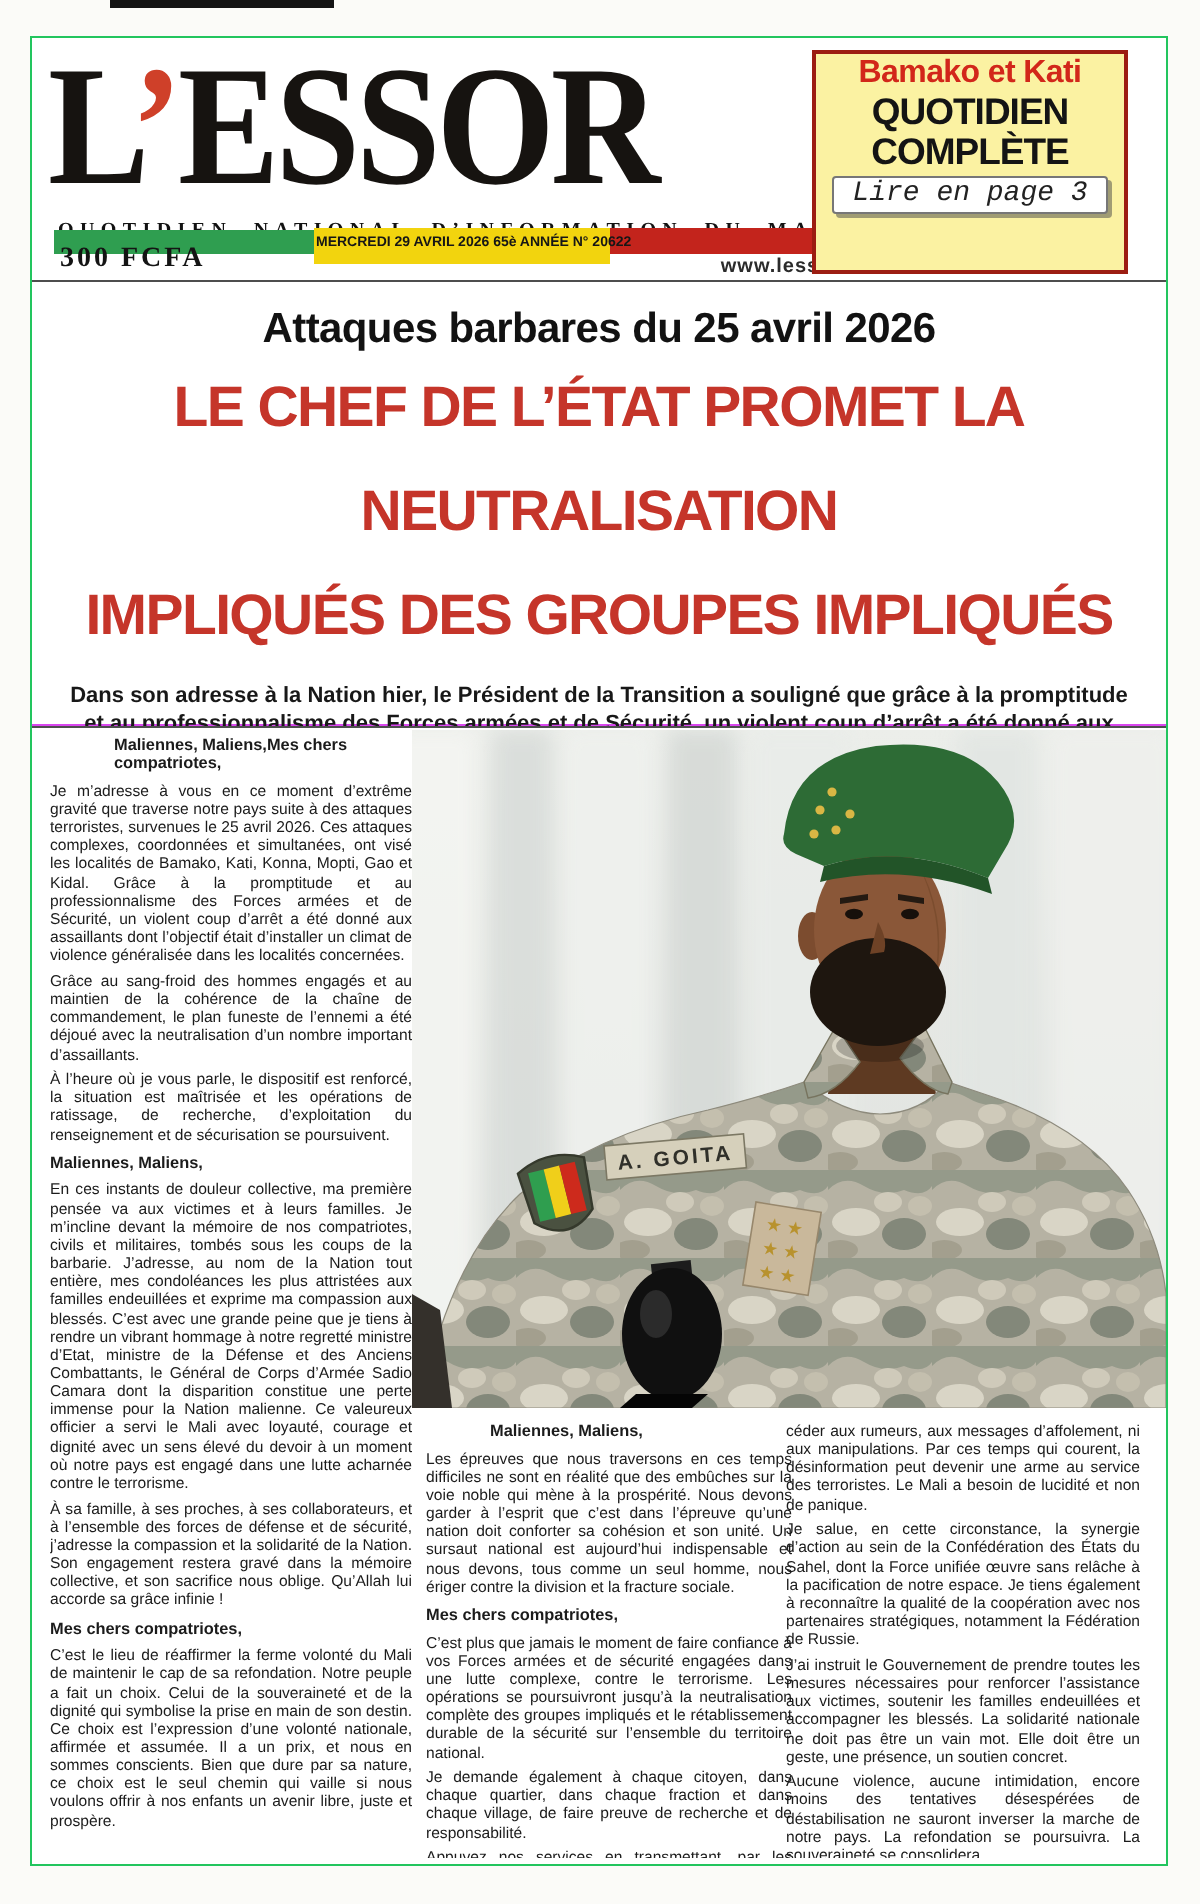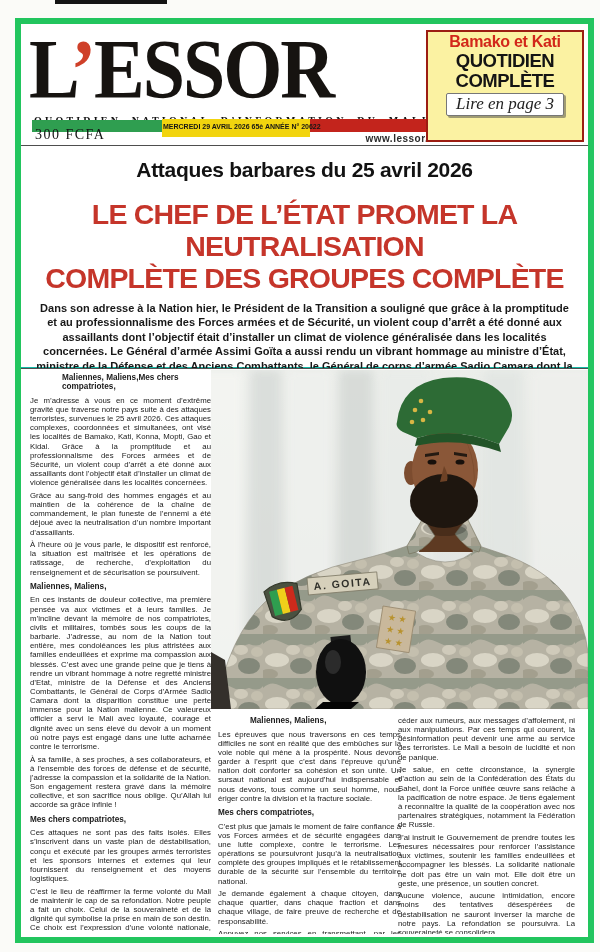--- a/index.html
+++ b/index.html
@@ -1,52 +1,52 @@
 <!DOCTYPE html>
 <html><head>
 <meta charset="utf-8">
 <style>
   html,body{margin:0;padding:0;background:#fff;}
   #page{position:relative;width:600px;height:952px;background:#fbfbf8;overflow:hidden;
         font-family:"Liberation Sans",sans-serif;}
   .artifact{position:absolute;left:55px;top:0;width:112px;height:4px;background:#141414;}
-  .frame{position:absolute;left:15px;top:18px;width:567px;height:913px;border:6px solid #22c55e;background:#14b8a6;}
+  .frame{position:absolute;left:15px;top:18px;width:567px;height:913px;border:1px solid #22c55e;background:#d946ef;}
 
   
   .masthead{position:absolute;left:0;top:0;width:100%;height:121px;border-bottom:1px solid #4e4e4e;background:#fff;}
   .logo{position:absolute;left:8px;top:2px;font-family:"Liberation Serif",serif;font-weight:bold;
         font-size:76px;line-height:76px;letter-spacing:-2px;color:#161310;
         transform:scaleY(1.12);transform-origin:left top;white-space:nowrap;}
   .logo .apos{color:#cf4029;}
   .subtitle{position:absolute;left:13px;top:91px;font-family:"Liberation Serif",serif;font-weight:bold;
         font-size:10px;letter-spacing:3.2px;word-spacing:5px;color:#121212;white-space:nowrap;}
   .bar{position:absolute;}
   .bar.green{left:11px;top:96px;width:130px;height:12px;background:#2f9e50;}
   .bar.yellow{left:141px;top:95px;width:148px;height:18px;background:#f2d40e;}
   .bar.red{left:289px;top:95px;width:131px;height:13px;background:#c3241c;}
   .date-line{position:absolute;left:142px;top:99px;width:146px;text-align:center;
         font-size:7px;font-weight:bold;color:#161616;white-space:nowrap;}
   .website{position:absolute;left:300px;top:109px;width:120px;text-align:right;
         font-size:10px;font-weight:bold;color:#2b2b2b;letter-spacing:.5px;}
-  .price{position:absolute;left:14px;top:103px;font-family:"Liberation Serif",serif;font-weight:normal;
+  .price{position:absolute;left:14px;top:103px;font-family:"Liberation Serif",serif;font-weight:bold;
         font-size:14px;letter-spacing:1.5px;color:#141414;}
 
   
-  .promo{position:absolute;left:405px;top:6px;width:154px;height:108px;background:#fbf2a2;
+  .promo{position:absolute;left:390px;top:6px;width:154px;height:108px;background:#fbf2a2;
         border:2px solid #9c1d12;text-align:center;}
   .promo-kicker{margin-top:1px;font-size:16px;font-weight:bold;color:#d2271a;letter-spacing:-.3px;}
   .promo-line{font-size:18.5px;line-height:19.5px;font-weight:bold;color:#141414;letter-spacing:-.5px;}
   .promo-link{display:inline-block;margin-top:3px;padding:0 9px 1px;background:#fff;border:1px solid #777;
         border-radius:2px;box-shadow:2px 2px 0 rgba(70,70,70,.5);
-        font-family:Liberation Serif, serif;font-style:italic;font-size:17px;color:#222;cursor:pointer;text-align:right;}
+        font-family:Liberation Mono, monospace;font-style:italic;font-size:14px;color:#222;cursor:pointer;text-align:right;}
 
   
   .headline-sec{position:absolute;left:0;top:122px;width:100%;height:221px;text-align:center;background:#fff;}
   .kicker{margin-top:12px;font-size:21px;font-weight:bold;color:#121212;letter-spacing:-.3px;}
-  .main-title{margin-top:16px;font-size:28.5px;line-height:32px;font-weight:bold;color:#c5352a;letter-spacing:-.8px;}
+  .main-title{margin-top:1px;font-size:28.5px;line-height:52px;font-weight:bold;color:#c5352a;letter-spacing:-.8px;}
   .lead{margin:7px 14px 0;font-size:11px;line-height:14.4px;font-weight:bold;color:#181818;text-align:center;}
 
   
   .body-sec{position:absolute;left:0;top:344px;width:100%;height:568px;border-top:1px solid #4e4e4e;background:#fff;}
   .photo{position:absolute;left:190px;top:1px;width:377px;height:339px;}
   .col{position:absolute;font-size:7.8px;line-height:9.15px;color:#1b1b1b;}
   .col-1{left:9px;top:4px;width:181px;height:558px;overflow:hidden;}
   .col-2{left:197px;top:347px;width:183px;height:218px;overflow:hidden;}
   .col-3{left:377px;top:347px;width:177px;height:218px;overflow:hidden;}
   .col p{margin:0 0 3.5px;text-align:justify;}
@@ -77,21 +77,21 @@
         <div class="promo-line">QUOTIDIEN</div>
         <div class="promo-line">COMPLÈTE</div>
         <div class="promo-link">Lire en page 3</div>
       </div>
     </div>
 
     <div class="headline-sec">
       <div class="kicker">Attaques barbares du 25 avril 2026</div>
       <div class="main-title">
         <div>LE CHEF DE L’ÉTAT PROMET LA NEUTRALISATION</div>
-        <div>COMPLÈTE DES GROUPES COMPLÈTE</div>
+        <div>IMPLIQUÉS DES GROUPES IMPLIQUÉS</div>
       </div>
       <div class="lead">Dans son adresse à la Nation hier, le Président de la Transition a souligné que grâce à la promptitude et au professionnalisme des Forces armées et de Sécurité, un violent coup d’arrêt a été donné aux assaillants dont l’objectif était d’installer un climat de violence généralisée dans les localités concernées. Le Général d’armée Assimi Goïta a aussi rendu un vibrant hommage au ministre d’État, ministre de la Défense et des Anciens Combattants, le Général de corps d’armée Sadio Camara dont la disparition constitue une perte immense pour la Nation malienne. Il a instruit le gouvernement de prendre toutes les mesures nécessaires pour renforcer l’assistance aux victimes, soutenir les familles endeuillées et accompagner les blessés</div>
     </div>
 
     <div class="body-sec">
 
       <svg class="photo" viewBox="0 0 377 339" width="377" height="339" xmlns="http://www.w3.org/2000/svg">
         <defs>
           <linearGradient id="bgGrad" x1="0" y1="0" x2="0" y2="1">
             <stop offset="0" stop-color="#eceeea"></stop>
@@ -180,21 +180,20 @@
 
       <div class="col col-1">
           <p class="col-heading">Maliennes, Maliens,Mes chers compatriotes,</p>
           <p class="col-para">Je m’adresse à vous en ce moment d’extrême gravité que traverse notre pays suite à des attaques terroristes, survenues le 25 avril 2026. Ces attaques complexes, coordonnées et simultanées, ont visé les localités de Bamako, Kati, Konna, Mopti, Gao et Kidal. Grâce à la promptitude et au professionnalisme des Forces armées et de Sécurité, un violent coup d’arrêt a été donné aux assaillants dont l’objectif était d’installer un climat de violence généralisée dans les localités concernées.</p>
           <p class="col-para">Grâce au sang-froid des hommes engagés et au maintien de la cohérence de la chaîne de commandement, le plan funeste de l’ennemi a été déjoué avec la neutralisation d’un nombre important d’assaillants.</p>
           <p class="col-para">À l’heure où je vous parle, le dispositif est renforcé, la situation est maîtrisée et les opérations de ratissage, de recherche, d’exploitation du renseignement et de sécurisation se poursuivent.</p>
           <p class="col-heading">Maliennes, Maliens,</p>
           <p class="col-para">En ces instants de douleur collective, ma première pensée va aux victimes et à leurs familles. Je m’incline devant la mémoire de nos compatriotes, civils et militaires, tombés sous les coups de la barbarie. J’adresse, au nom de la Nation tout entière, mes condoléances les plus attristées aux familles endeuillées et exprime ma compassion aux blessés. C’est avec une grande peine que je tiens à rendre un vibrant hommage à notre regretté ministre d’Etat, ministre de la Défense et des Anciens Combattants, le Général de Corps d’Armée Sadio Camara dont la disparition constitue une perte immense pour la Nation malienne. Ce valeureux officier a servi le Mali avec loyauté, courage et dignité avec un sens élevé du devoir à un moment où notre pays est engagé dans une lutte acharnée contre le terrorisme.</p>
           <p class="col-para">À sa famille, à ses proches, à ses collaborateurs, et à l’ensemble des forces de défense et de sécurité, j’adresse la compassion et la solidarité de la Nation. Son engagement restera gravé dans la mémoire collective, et son sacrifice nous oblige. Qu’Allah lui accorde sa grâce infinie !</p>
           <p class="col-heading">Mes chers compatriotes,</p>
-          <p class="col-para">Ces attaques ne sont pas des faits isolés. Elles s’inscrivent dans un vaste plan de déstabilisation, conçu et exécuté par les groupes armés terroristes et les sponsors internes et externes qui leur fournissent du renseignement et des moyens logistiques.</p>
           <p class="col-para">C’est le lieu de réaffirmer la ferme volonté du Mali de maintenir le cap de sa refondation. Notre peuple a fait un choix. Celui de la souveraineté et de la dignité qui symbolise la prise en main de son destin. Ce choix est l’expression d’une volonté nationale, affirmée et assumée. Il a un prix, et nous en sommes conscients. Bien que dure par sa nature, ce choix est le seul chemin qui vaille si nous voulons offrir à nos enfants un avenir libre, juste et prospère.</p>
         </div>
       <div class="col col-2">
           <p class="col-heading">Maliennes, Maliens,</p>
           <p class="col-para">Les épreuves que nous traversons en ces temps difficiles ne sont en réalité que des embûches sur la voie noble qui mène à la prospérité. Nous devons garder à l’esprit que c’est dans l’épreuve qu’une nation doit conforter sa cohésion et son unité. Un sursaut national est aujourd’hui indispensable et nous devons, tous comme un seul homme, nous ériger contre la division et la fracture sociale.</p>
           <p class="col-heading">Mes chers compatriotes,</p>
           <p class="col-para">C’est plus que jamais le moment de faire confiance à vos Forces armées et de sécurité engagées dans une lutte complexe, contre le terrorisme. Les opérations se poursuivront jusqu’à la neutralisation complète des groupes impliqués et le rétablissement durable de la sécurité sur l’ensemble du territoire national.</p>
           <p class="col-para">Je demande également à chaque citoyen, dans chaque quartier, dans chaque fraction et dans chaque village, de faire preuve de recherche et de responsabilité.</p>
           <p class="col-para">Appuyez nos services en transmettant, par les canaux officiels, toute information utile au renseignement et à la prévention.</p>
         </div>

